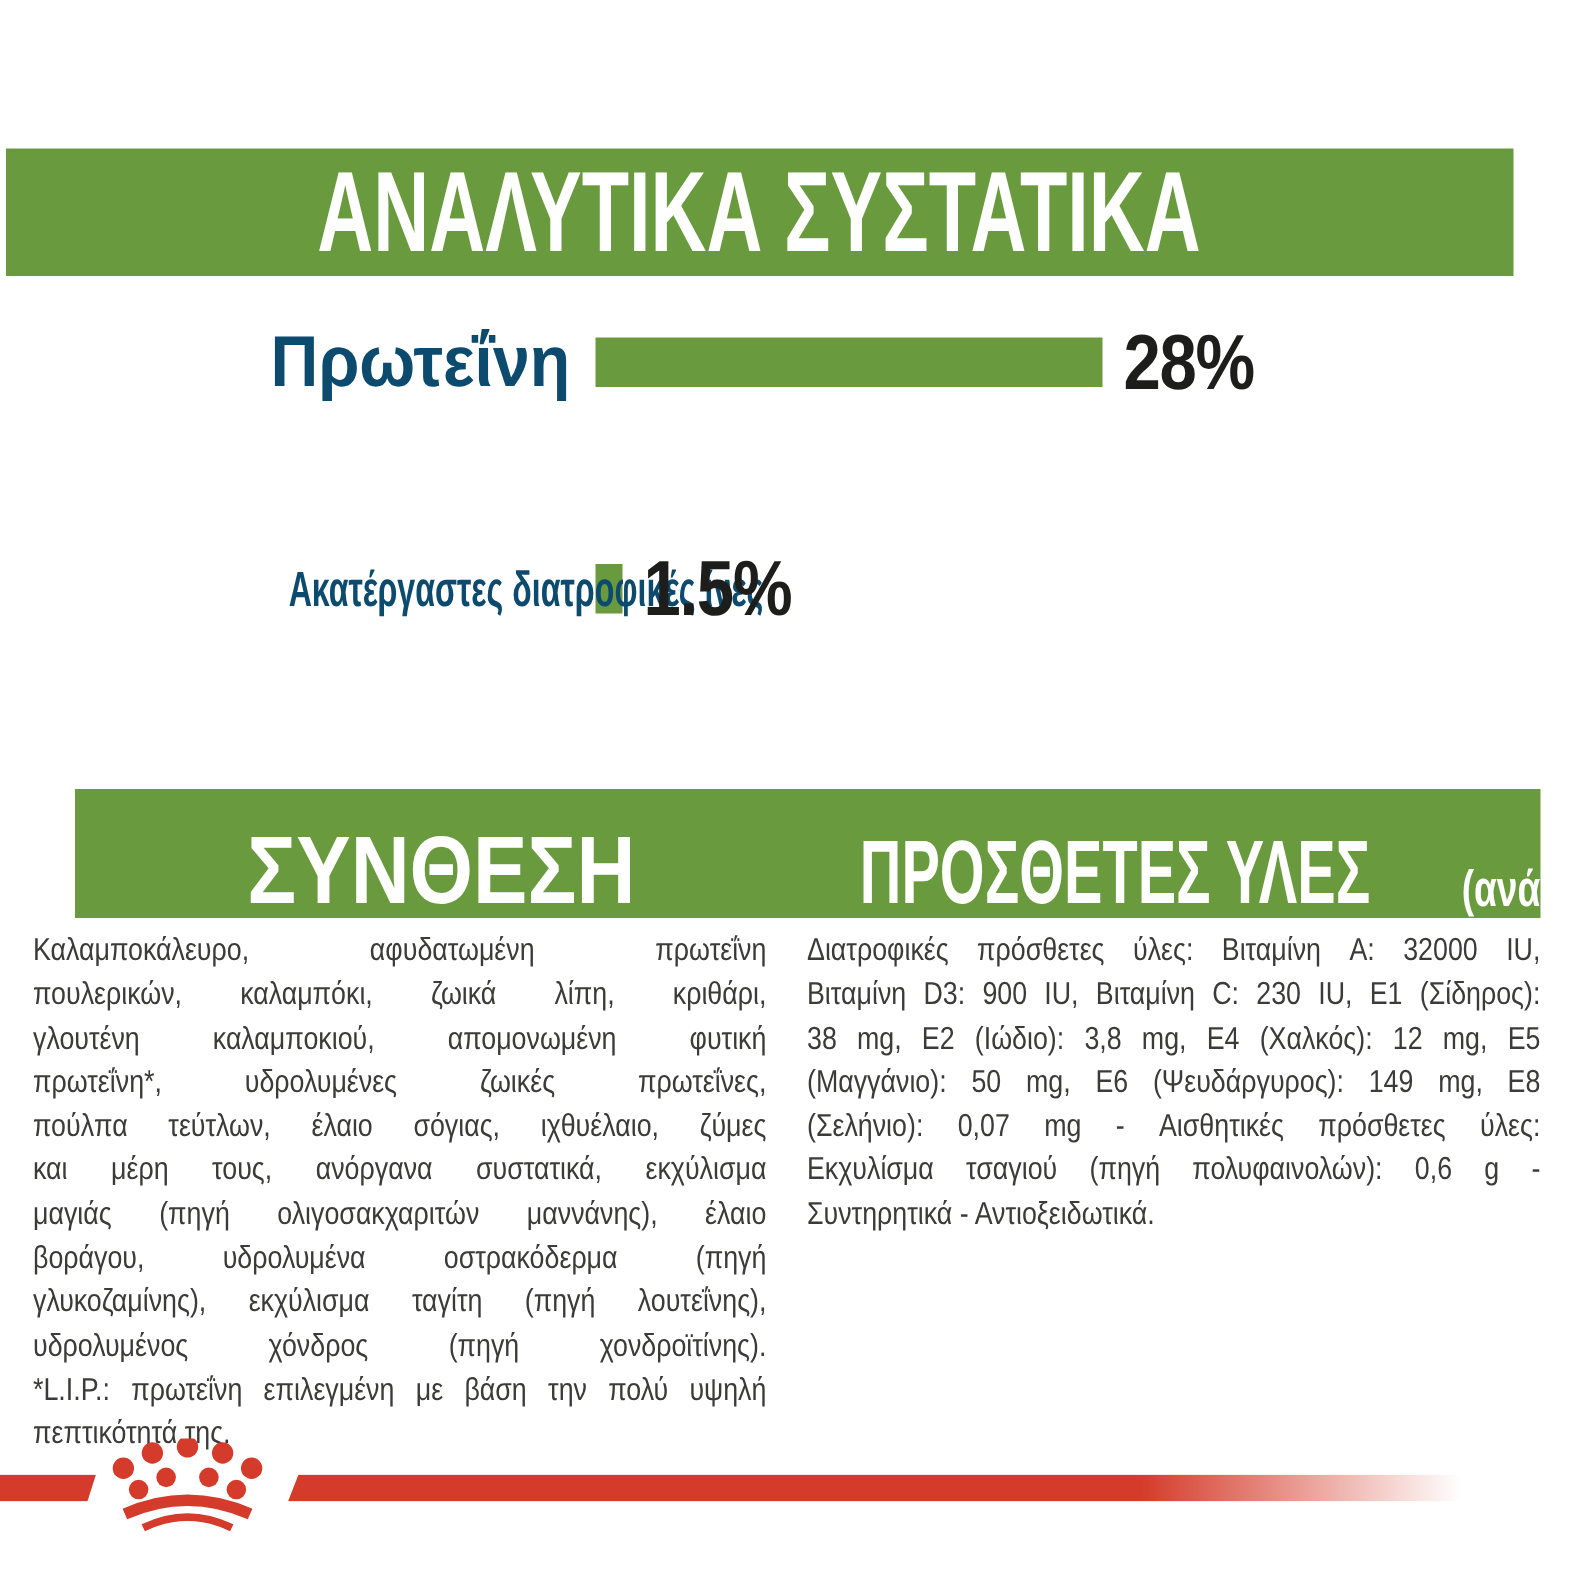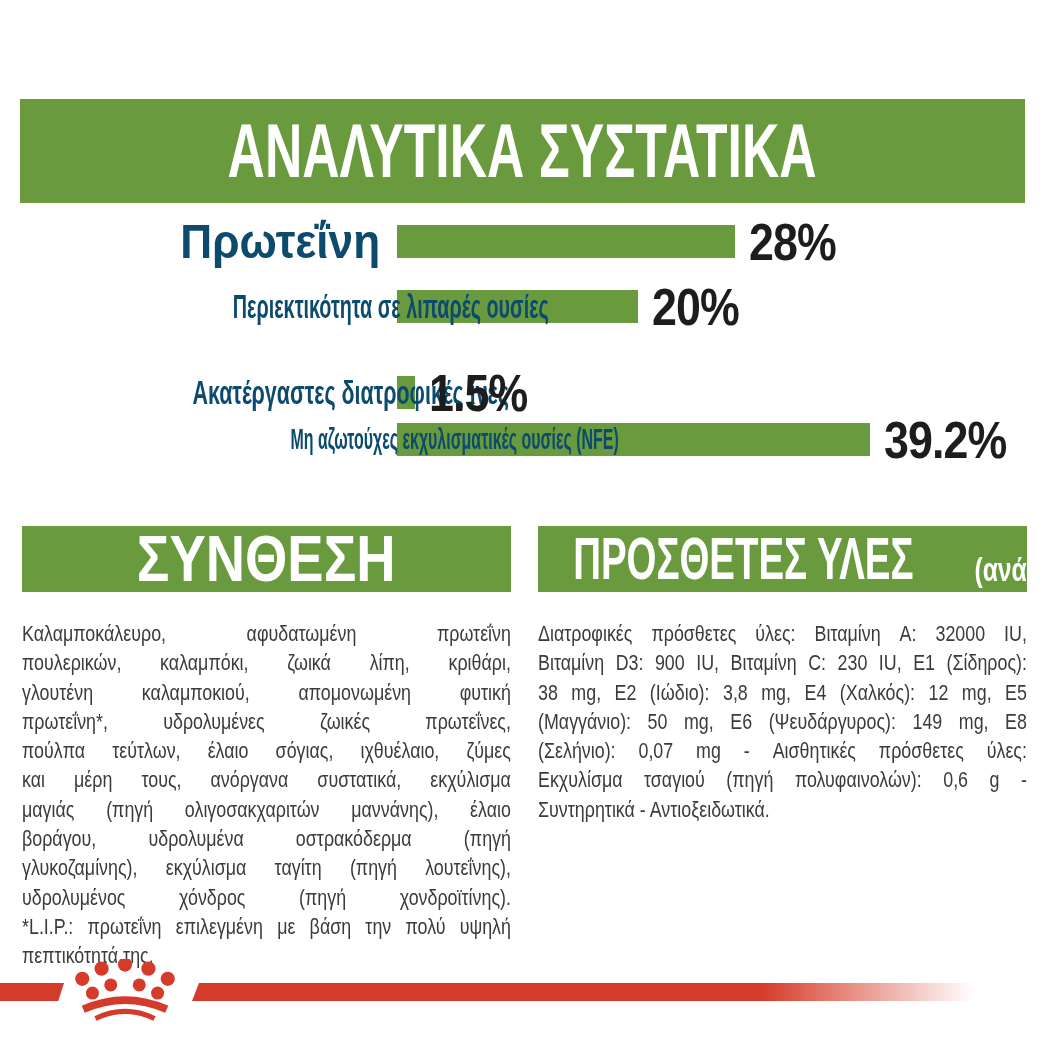--- a/index.html
+++ b/index.html
@@ -10,21 +10,21 @@
   *{margin:0;padding:0;box-sizing:border-box;}
   html,body{background:#ffffff;}
   body{
     font-family:"Liberation Sans", sans-serif;
     width:1049px;height:1049px;position:relative;overflow:hidden;
   }
   .stage{position:absolute;inset:0;background:#fff;}
 
   
   .banner{
-    position:absolute;left:20px;top:99px;width:1005px;height:104px;
+    position:absolute;left:4px;top:99px;width:1005px;height:85px;
     background:var(--green);
     display:flex;align-items:center;justify-content:center;
   }
   .banner-title{
     color:#fff;font-weight:bold;font-size:76px;white-space:nowrap;
     transform:scaleX(0.68);transform-origin:center center;
     letter-spacing:0px;line-height:1;
   }
 
   
@@ -46,22 +46,22 @@
     height:33px;background:var(--green);margin-left:17px;flex:0 0 auto;
   }
   .bar-value{
     font-weight:bold;color:#1d1d1b;font-size:52px;line-height:1;
     margin-left:14px;letter-spacing:-1px;white-space:nowrap;
     transform:scaleX(0.86);transform-origin:left center;
   }
 
   
   .panel{
-    position:absolute;top:526px;width:489px;height:66px;background:var(--green);
-    display:flex;align-items:center;justify-content:center;
+    position:absolute;top:526px;width:489px;height:86px;background:var(--green);
+    display:flex;align-items:flex-end;justify-content:center;margin-left:28px;
   }
   .panel-left{left:22px;}
   .panel-right{right:22px;padding-left:24px;}
   .panel-title{
     color:#fff;font-weight:bold;font-size:64px;white-space:nowrap;line-height:1;
     transform:scaleX(0.85);transform-origin:center center;
   }
   .panel-title-main{
     color:#fff;font-weight:bold;font-size:60px;white-space:nowrap;line-height:1;
     display:inline-block;transform:scaleX(0.66);transform-origin:center center;
@@ -115,43 +115,29 @@
   </div>
 
   <div class="chart-row row-1">
     <div class="bar-label">
       <span>Πρωτεΐνη</span>
     </div>
     <div class="bar" style="width: 338px;"></div>
     <div class="bar-value">28%</div>
   </div>
 
-  <div class="chart-row row-2">
-    <div class="bar-label">
-      <span>Περιεκτικότητα σε λιπαρές ουσίες</span>
-    </div>
-    <div class="bar" style="width: 241px;"></div>
-    <div class="bar-value">20%</div>
-  </div>
 
   <div class="chart-row row-3">
     <div class="bar-label">
       <span>Ακατέργαστες διατροφικές ίνες</span>
     </div>
     <div class="bar" style="width: 18px;"></div>
     <div class="bar-value">1.5%</div>
   </div>
 
-  <div class="chart-row row-4">
-    <div class="bar-label">
-      <span>Μη αζωτούχες εκχυλισματικές ουσίες (NFE)</span>
-    </div>
-    <div class="bar" style="width: 473px;"></div>
-    <div class="bar-value">39.2%</div>
-  </div>
 
   <div class="panel panel-left">
     <div class="panel-title">ΣΥΝΘΕΣΗ</div>
   </div>
 
   <div class="panel panel-right">
     <div class="title-wrap">
       <span class="panel-title-main">ΠΡΟΣΘΕΤΕΣ ΥΛΕΣ</span>
       <span class="panel-title-suffix">(ανά kg)</span>
     </div>

